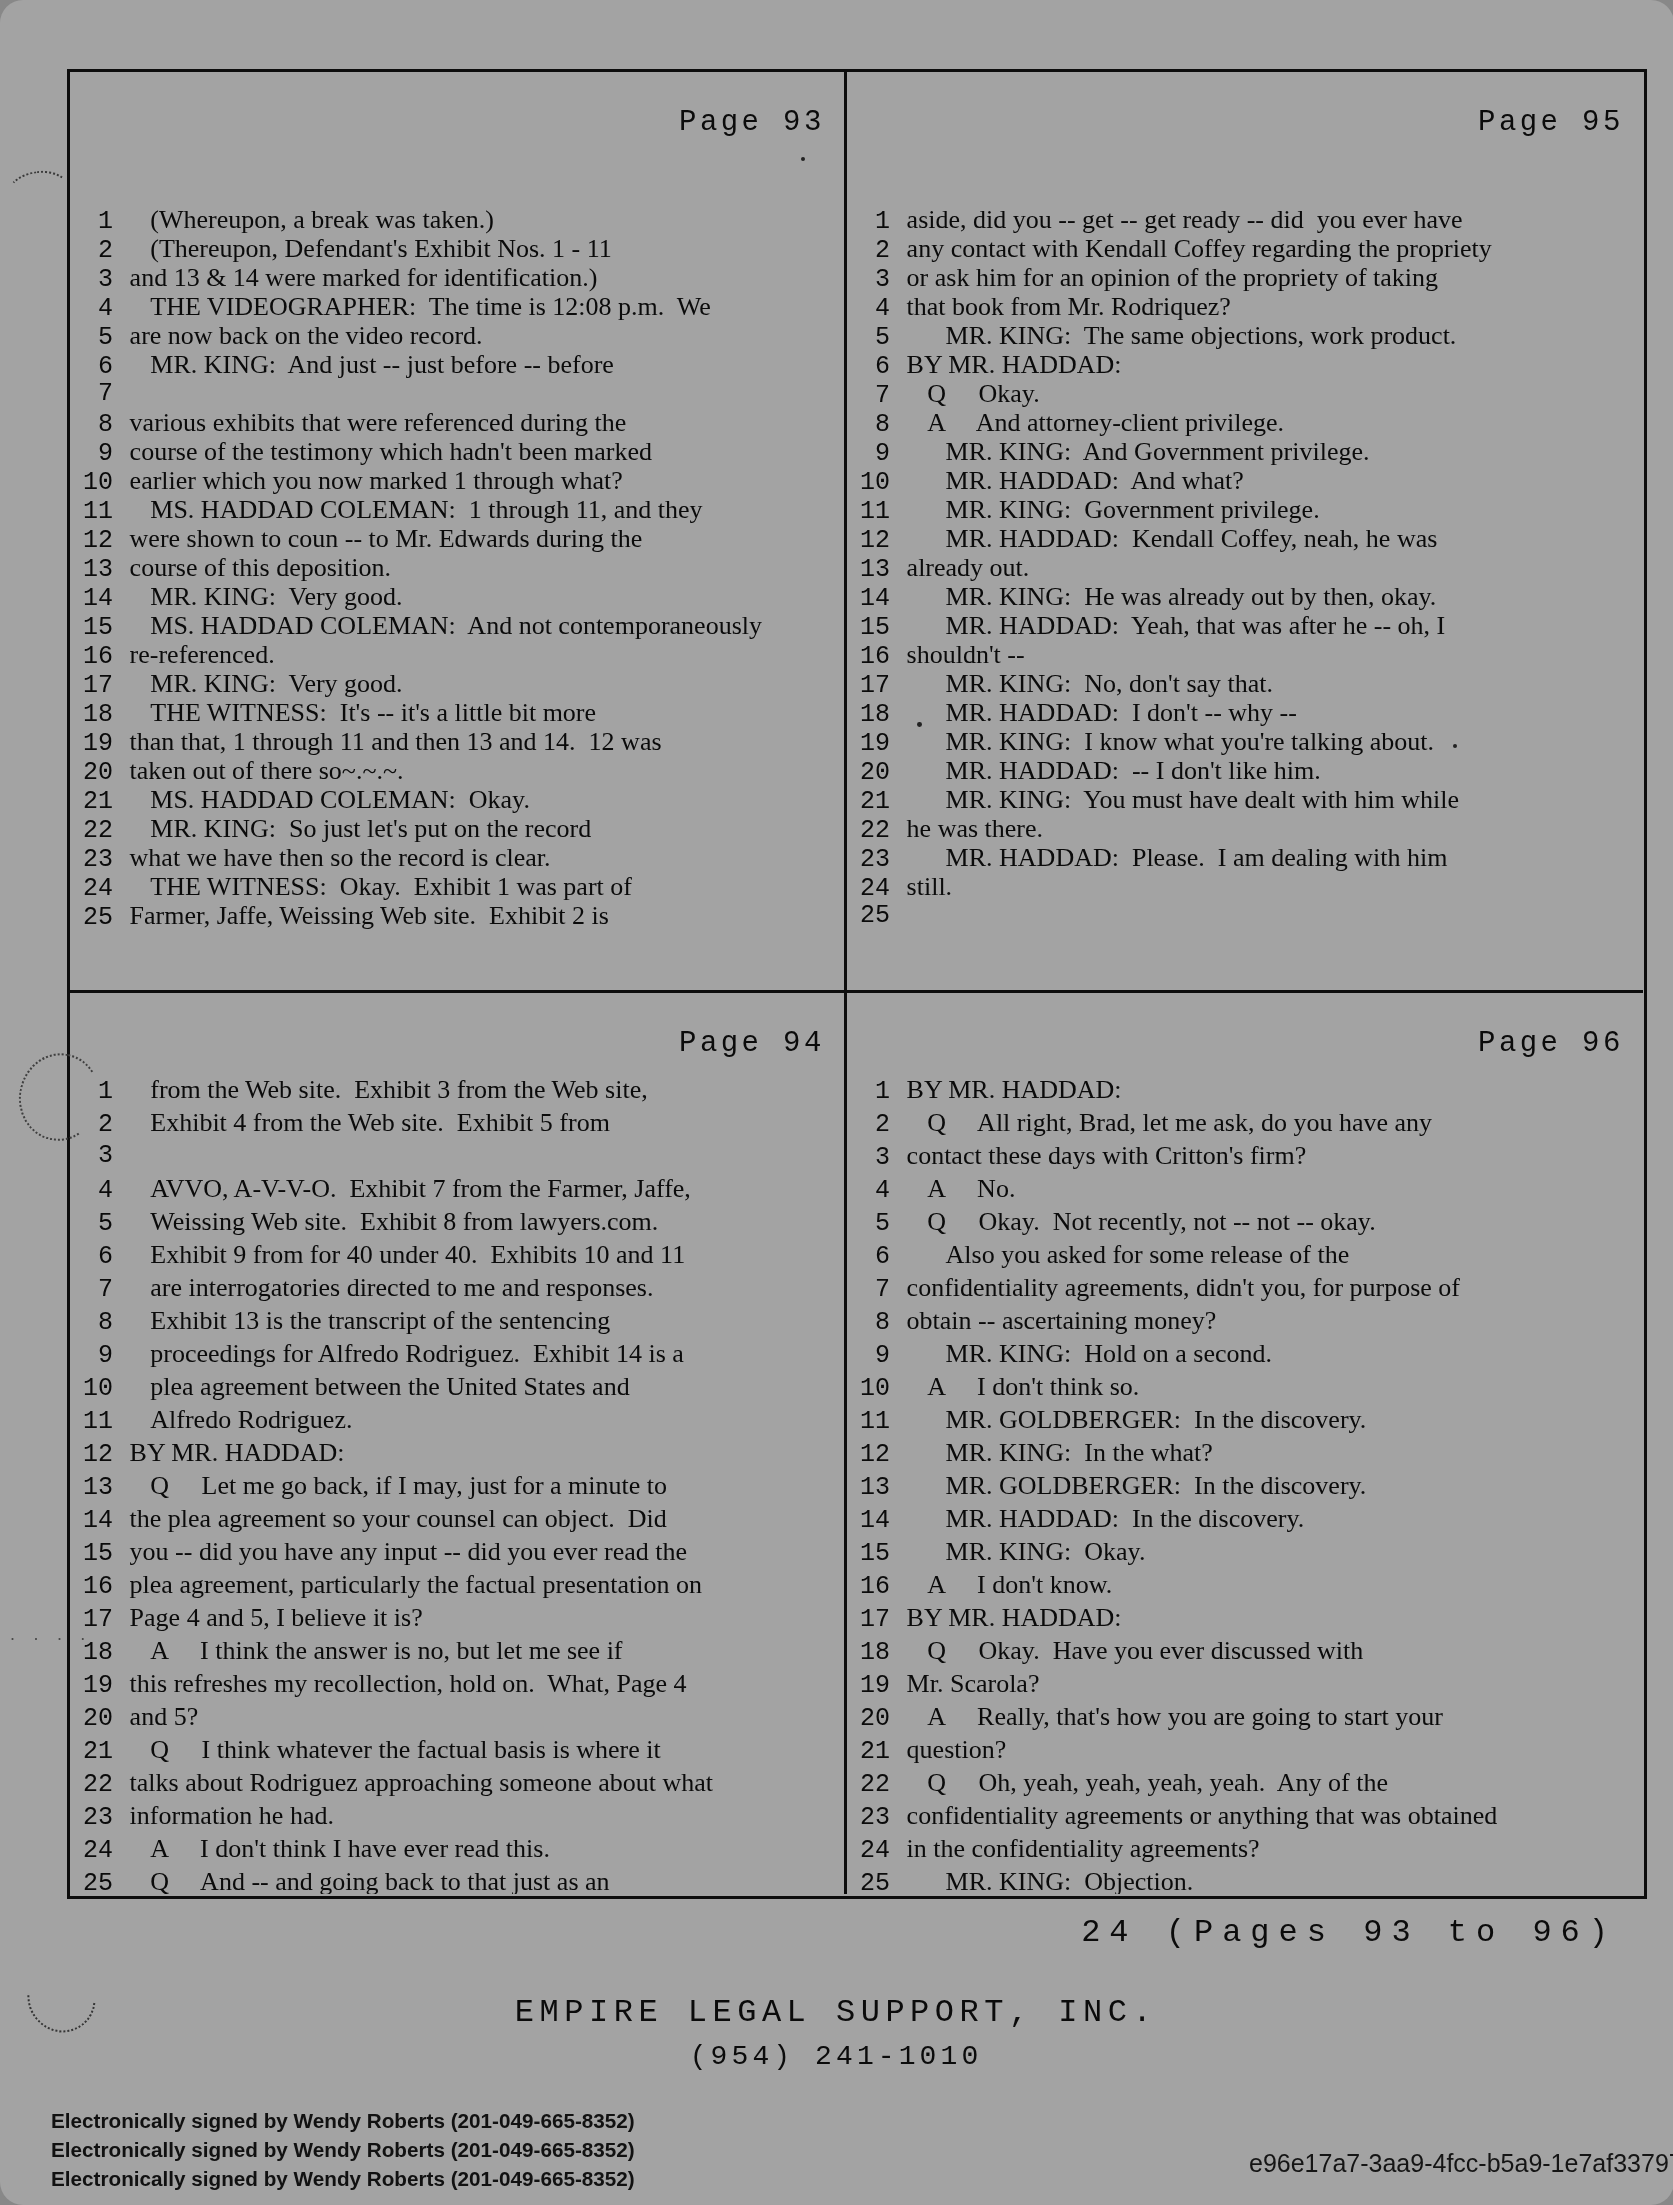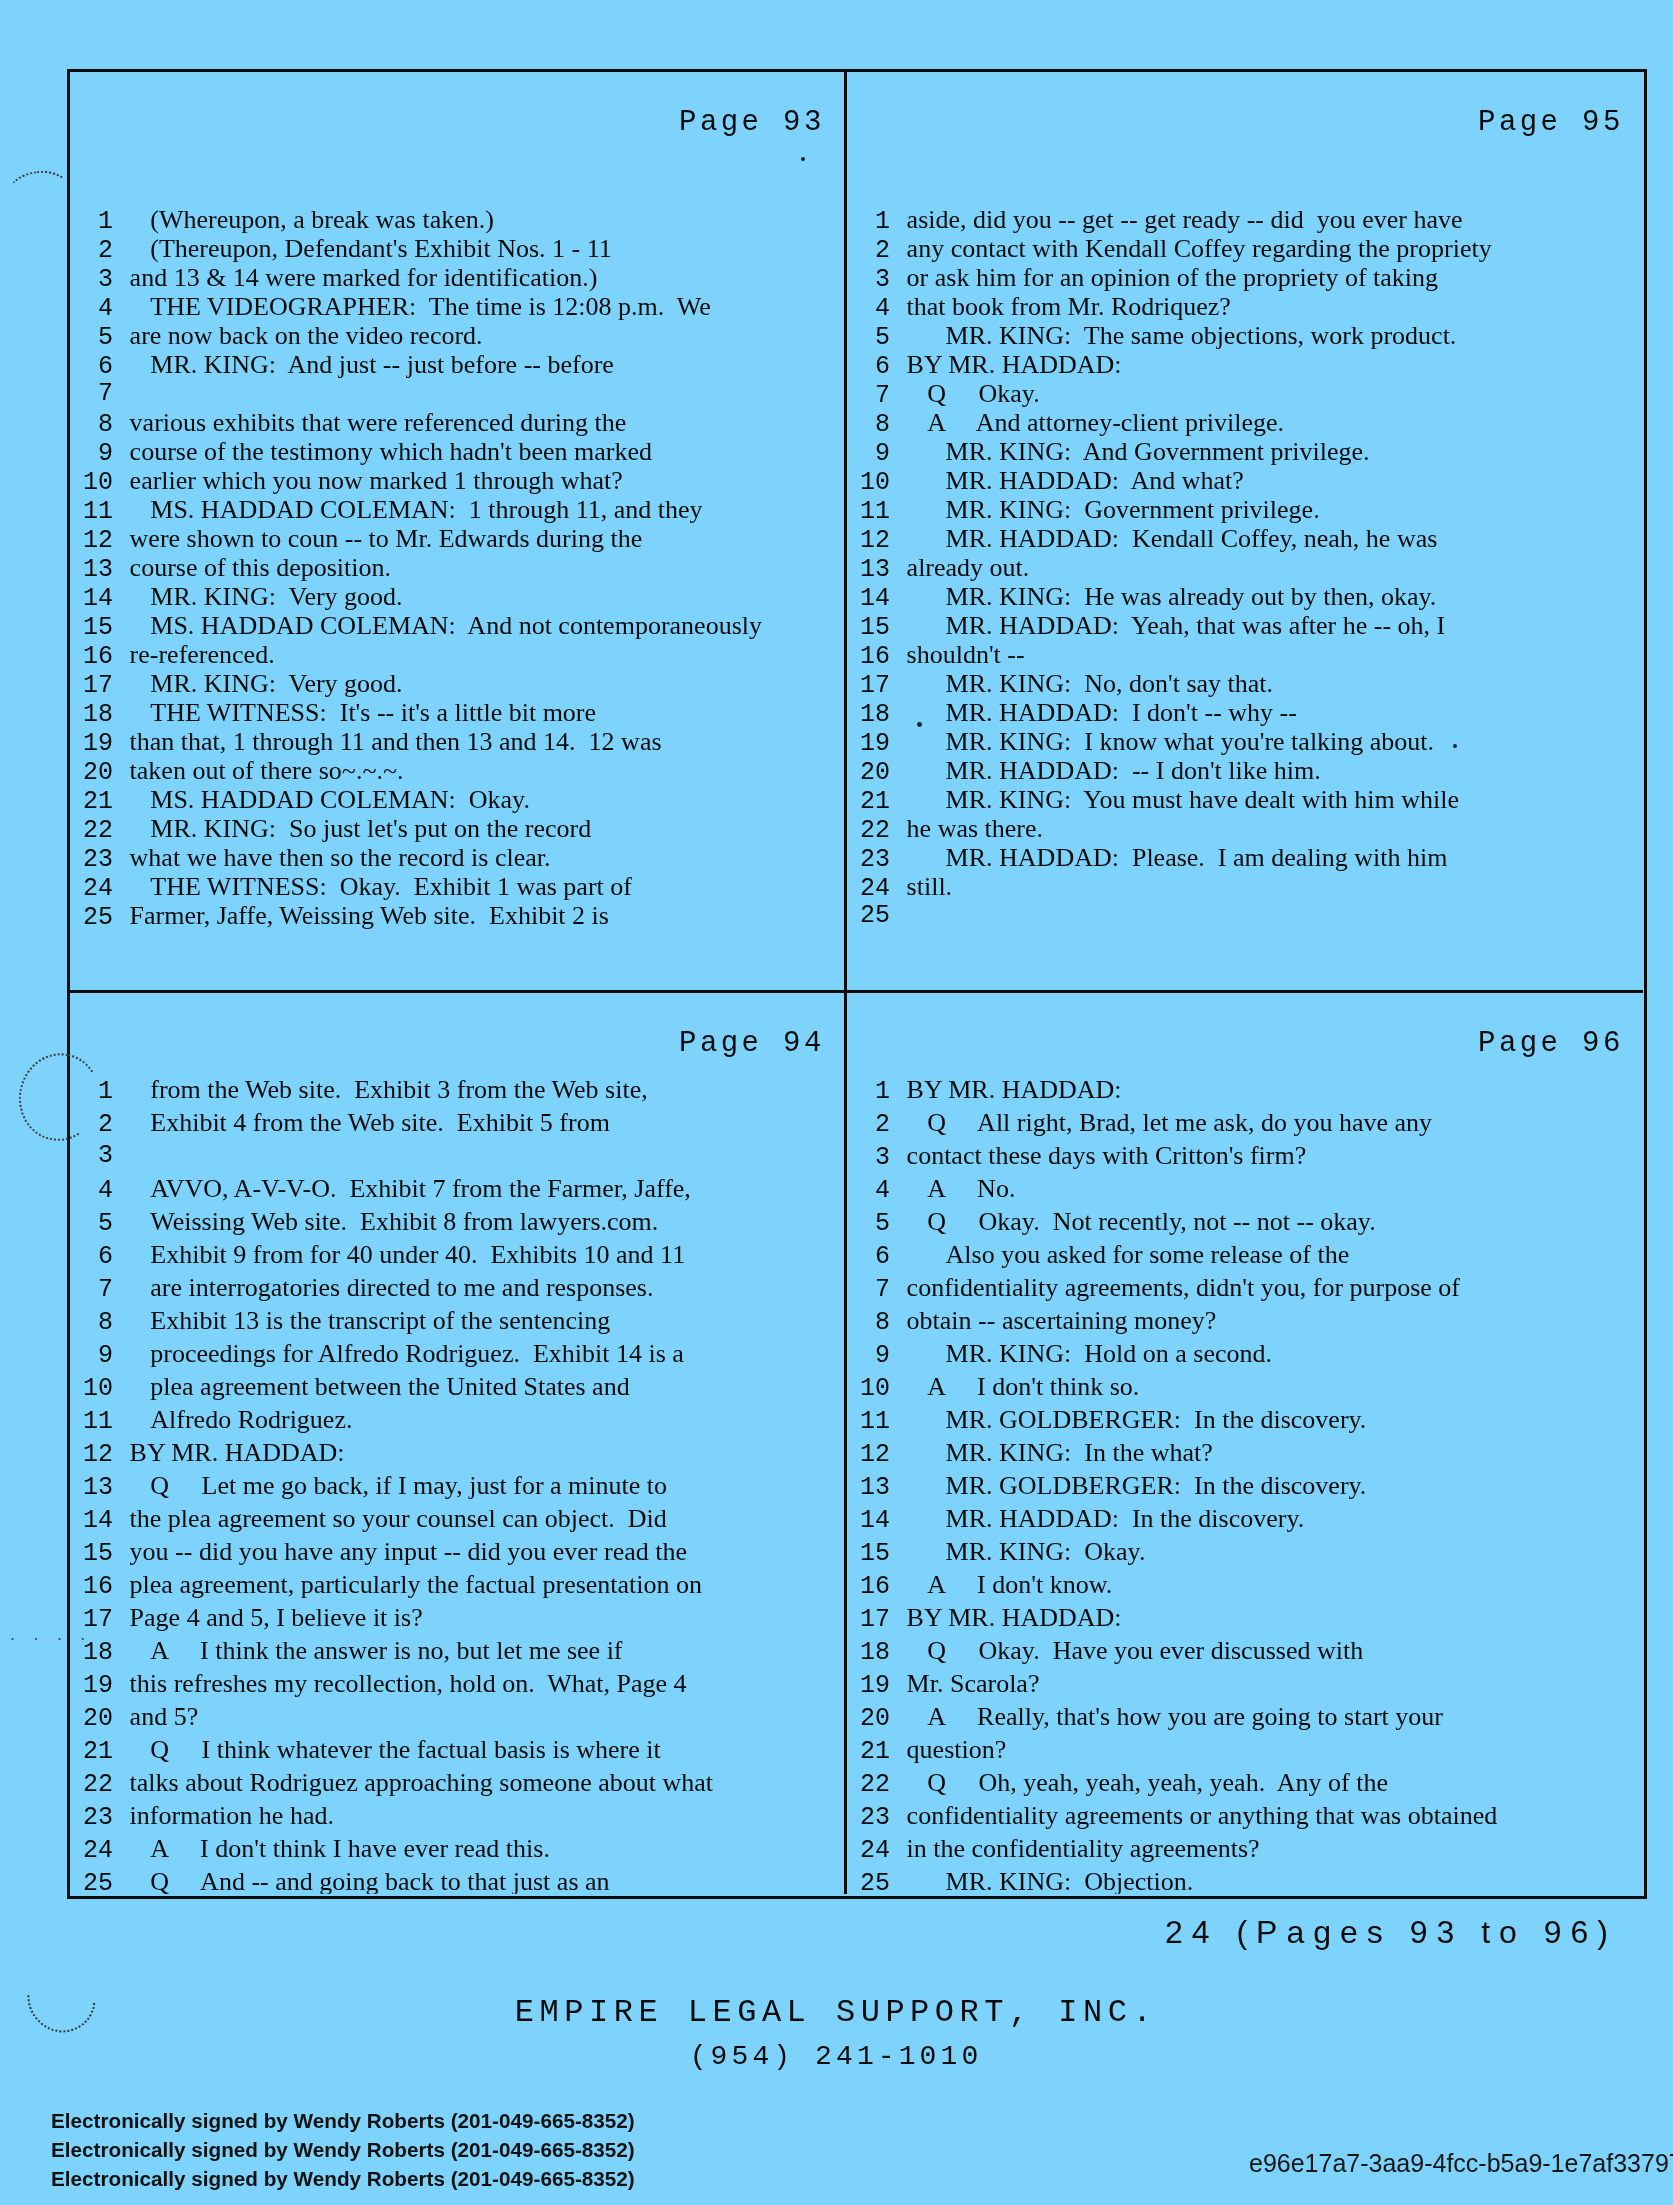--- a/index.html
+++ b/index.html
@@ -1,22 +1,23 @@
 <!DOCTYPE html>
 <html style="font-size:11px"><head>
 <meta charset="utf-8">
 <style>
   html,body{margin:0;padding:0;background:#888;}
   .sheet{
     position:relative;
     width:1674px;height:2205px;
-    background:#7dd3fc;
+    background:#a3a3a3;
     overflow:hidden;
     font-family:"Liberation Serif", serif;
     color:#0b0b0b;
+    border-radius:23px;
   }
   
   .doc-box{
     position:absolute;left:67px;top:69px;
     width:1580px;height:1830px;
     border:3.4px solid #0d0d0d;
     box-sizing:border-box;
     display:grid;
     grid-template-columns:777px 796px;
     grid-template-rows:921px 901px;
@@ -49,21 +50,21 @@
     font-size:26px;
     white-space:pre;
     padding-left:13.8px;
   }
   .ind0{margin-left:0;}
   .ind1{margin-left:20.7px;}
   .ind2{margin-left:39px;}
   
   .page-info{
     position:absolute;top:1914px;right:57px;
-    font-family:Liberation Sans, sans-serif;
+    font-family:Liberation Mono, monospace;
     font-size:32px;letter-spacing:9px;white-space:pre;
   }
   .company-line{
     position:absolute;top:1994px;left:836px;transform:translateX(-50%);
     font-family:"Liberation Mono","DejaVu Sans Mono",monospace;
     font-size:32px;letter-spacing:5.5px;white-space:pre;
   }
   .phone-line{
     position:absolute;top:2041px;left:836px;transform:translateX(-50%);
     font-family:"Liberation Mono","DejaVu Sans Mono",monospace;

